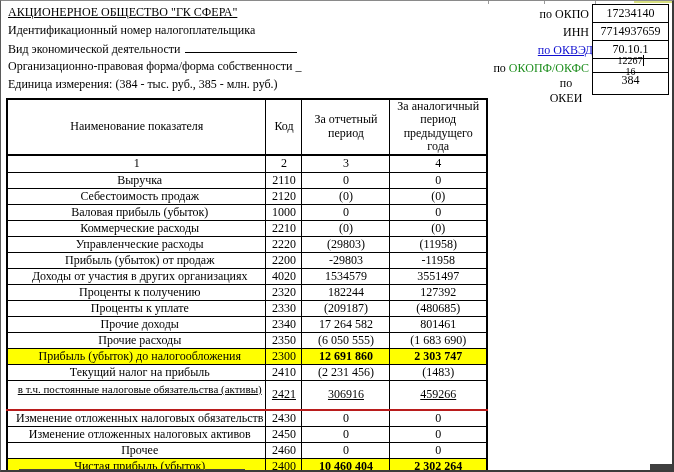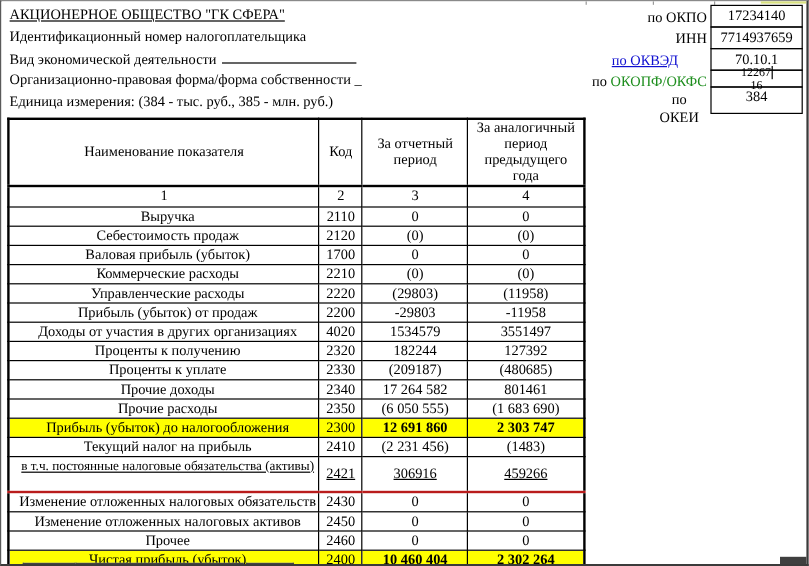--- a/index.html
+++ b/index.html
@@ -75,21 +75,21 @@
   <div class="h-line company" style="top:4px">АКЦИОНЕРНОЕ ОБЩЕСТВО "ГК СФЕРА"</div>
   <div class="h-line" style="top:40px">
     <span>Вид экономической деятельности</span><span class="blank-long"></span>
   </div>
   <div class="h-line" style="top:22px">Идентификационный номер налогоплательщика</div>
   <div class="h-line" style="top:58px">Организационно-правовая форма/форма собственности _</div>
   <div class="h-line" style="top:76px">Единица измерения: (384 - тыс. руб., 385 - млн. руб.)</div>
 
   <div class="r-label" style="top:6px; left:448px; width:140px;">по ОКПО</div>
   <div class="r-label" style="top:24px; left:448px; width:140px;">ИНН</div>
-  <div class="r-label" style="top:42px; left:424px; width:140px;">
+  <div class="r-label" style="top:42px; left:452px; width:140px;">
     <a href="#">по ОКВЭД</a>
   </div>
   <div class="r-label" style="top:60px; left:448px; width:140px;">
     <span>по </span><span class="green">ОКОПФ/ОКФС</span>
   </div>
   <div class="r-label" style="top:75px; left:542px; width:46px; text-align:center;">
     <div>по</div>
     <div>ОКЕИ</div>
   </div>
 
@@ -132,21 +132,21 @@
             <td class="c-val">0</td>
           </tr>
           <tr>
             <td class="c-name">Себестоимость продаж</td>
             <td class="c-code">2120</td>
             <td class="c-val">(0)</td>
             <td class="c-val">(0)</td>
           </tr>
           <tr>
             <td class="c-name">Валовая прибыль (убыток)</td>
-            <td class="c-code">1700</td>
+            <td class="c-code">1000</td>
             <td class="c-val">0</td>
             <td class="c-val">0</td>
           </tr>
           <tr>
             <td class="c-name">Коммерческие расходы</td>
             <td class="c-code">2210</td>
             <td class="c-val">(0)</td>
             <td class="c-val">(0)</td>
           </tr>
           <tr>

